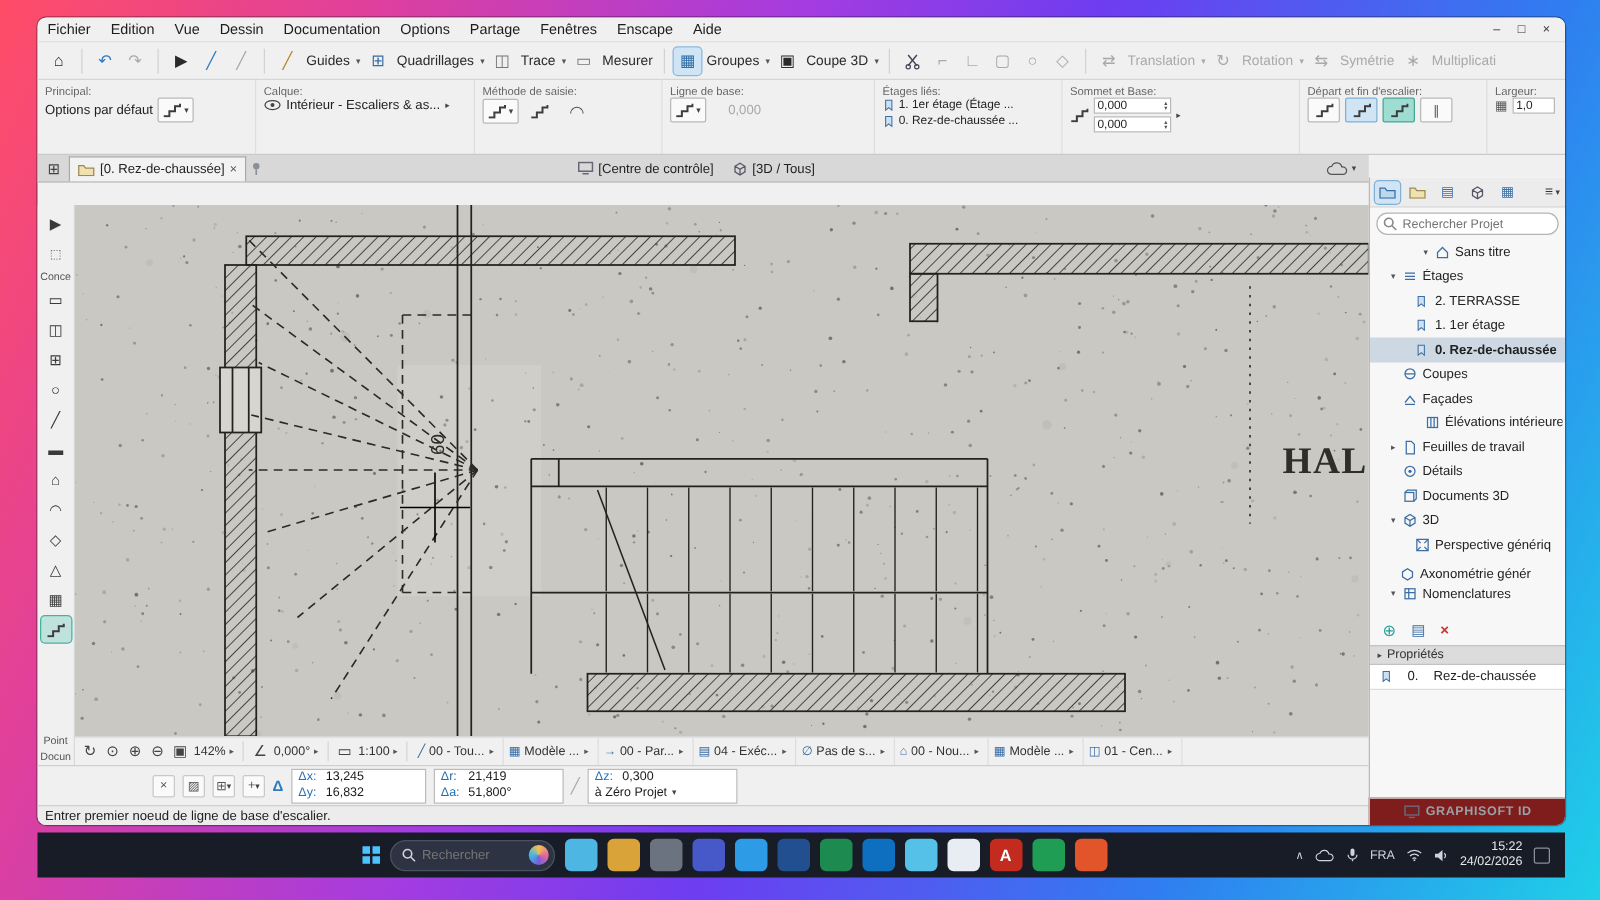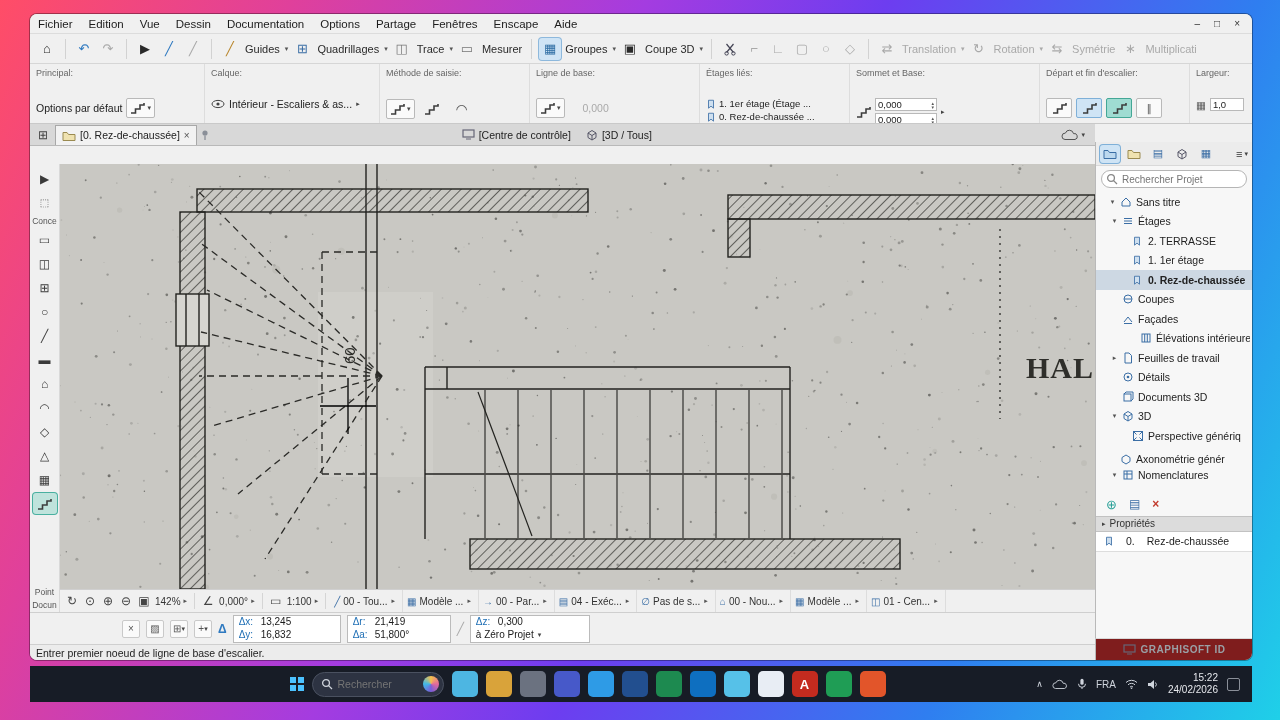--- a/index.html
+++ b/index.html
@@ -13,21 +13,21 @@
 .winctrl{margin-left:auto;display:flex;gap:14px;padding-right:12px;font-size:10px;color:#333}
 .toolbar{height:30px;background:#f0f0f0;border-bottom:1px solid #d6d6d6;display:flex;align-items:center;padding:0 6px;gap:2px;font-size:11px;color:#2a2a2a;overflow:hidden;white-space:nowrap}
 .tb-i{width:22px;height:22px;display:inline-flex;align-items:center;justify-content:center;font-size:13px;border-radius:3px;flex:0 0 auto}
 .tb-car{font-size:7px;color:#555;margin:0 1px}
 .tb-sep{width:1px;height:20px;background:#d2d2d2;margin:0 5px;flex:0 0 auto}
 .tb-lab{margin:0 2px}
 .grayed,.grayed *{color:#a9a9a9!important}
 .chip-sel{background:#cfe4f5;box-shadow:0 0 0 1px #8db8dc}
 .infobar{height:60px;background:#f0f0f0;border-bottom:1px solid #c9c9c9;display:flex;overflow:hidden}
 .ib-sec{padding:4px 6px 0 6px;flex:0 0 auto;border-right:1px solid #ddd;overflow:hidden}
-.ib-lab{font-size:9px;color:#666;margin-bottom:20px;white-space:nowrap}
+.ib-lab{font-size:9px;color:#666;margin-bottom:0;white-space:nowrap}
 .ib-row{display:flex;align-items:center;gap:4px;font-size:10.5px;color:#222;white-space:nowrap}
 .ib-btn{border:1px solid #b9b9b9;background:#fafafa;border-radius:2px;height:20px;display:inline-flex;align-items:center;padding:0 3px;gap:2px}
 .sel-blue{background:#cfe4f5;border-color:#7fb0d8}
 .sel-teal{background:#9fdcd2;border-color:#44a796}
 .car{font-size:7px;color:#444}
 .num{background:#fff;border:1px solid #b9b9b9;height:13px;width:62px;font-size:9.5px;display:flex;align-items:center;justify-content:space-between;padding:0 2px;color:#222}
 .spin{display:flex;flex-direction:column;font-size:5px;line-height:4px;color:#555}
 .mini-row{display:flex;align-items:center;gap:3px;font-size:9.5px;color:#222;margin-bottom:2px;white-space:nowrap}
 .tabbar{height:22px;width:1065px;background:#d8d8d8;border-bottom:1px solid #b9b9b9;display:flex;align-items:center;padding:0 4px;font-size:10.5px;color:#222;gap:3px}
 .tab{display:flex;align-items:center;gap:4px;padding:2px 6px;height:20px;white-space:nowrap}
@@ -1302,21 +1302,21 @@
       <div class="nav-search">
         <span class="ico i-mag">
             <svg width="12" height="12" viewBox="0 0 12 12">
               <circle cx="5" cy="5" r="3.4" fill="none" stroke="#888" stroke-width="1.3"></circle>
               <line x1="7.6" y1="7.6" x2="11" y2="11" stroke="#888" stroke-width="1.3"></line>
             </svg>
           </span>
         <input type="text" placeholder="Rechercher Projet" style="">
       </div>
       <div class="nav-tree">
-          <div class="tree-row" style="padding-left: 12px;">
+          <div class="tree-row" style="padding-left: 0; margin-left: 40px;">
             <span class="tw">▾</span>
             <span class="ticon">
               <svg width="12" height="12" viewBox="0 0 12 12">
                 <path d="M2 6 6 2l4 4v4H2z" fill="none" stroke="#3b6ea5"></path>
               </svg>
             </span>
             <span class="tlabel">Sans titre</span>
           </div>
           <div class="tree-row" style="padding-left: 14px;">
             <span class="tw">▾</span>

